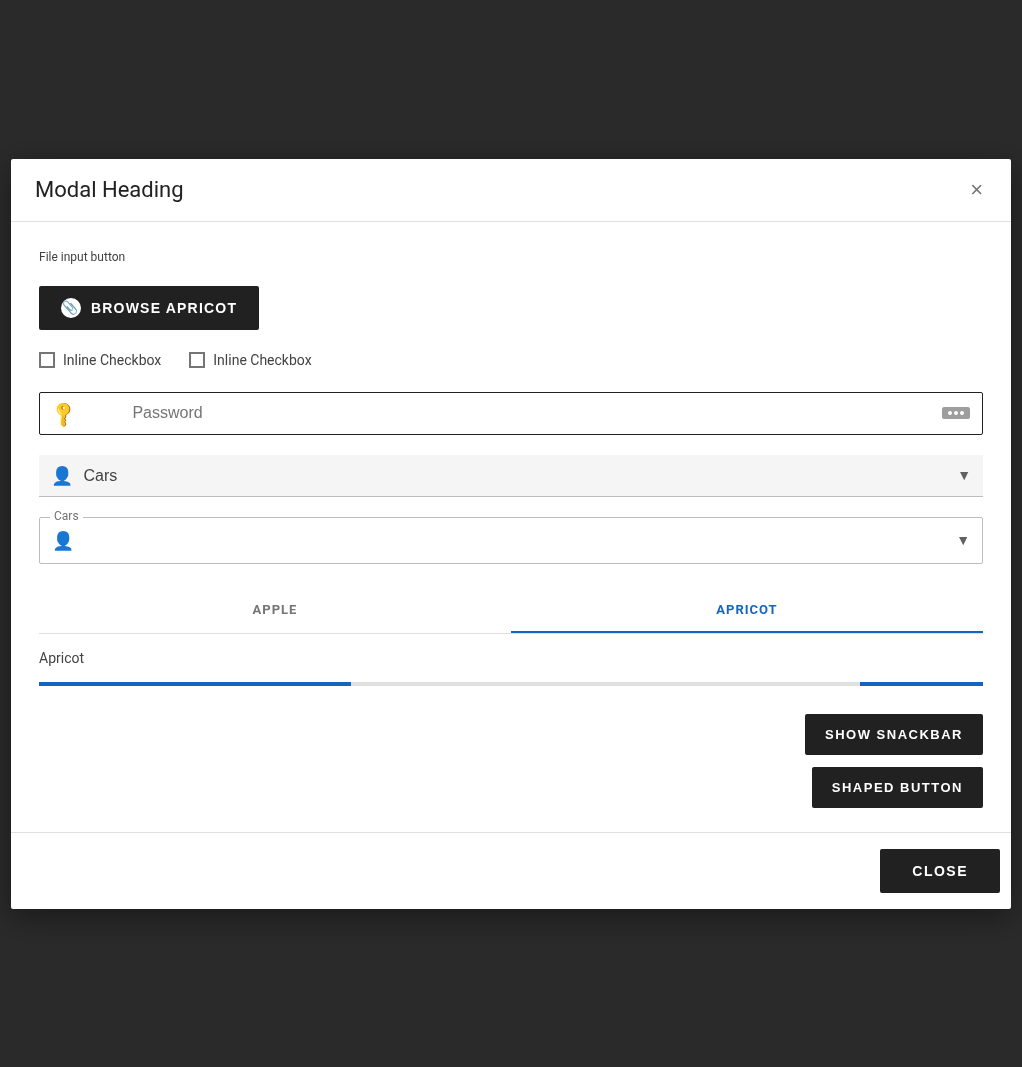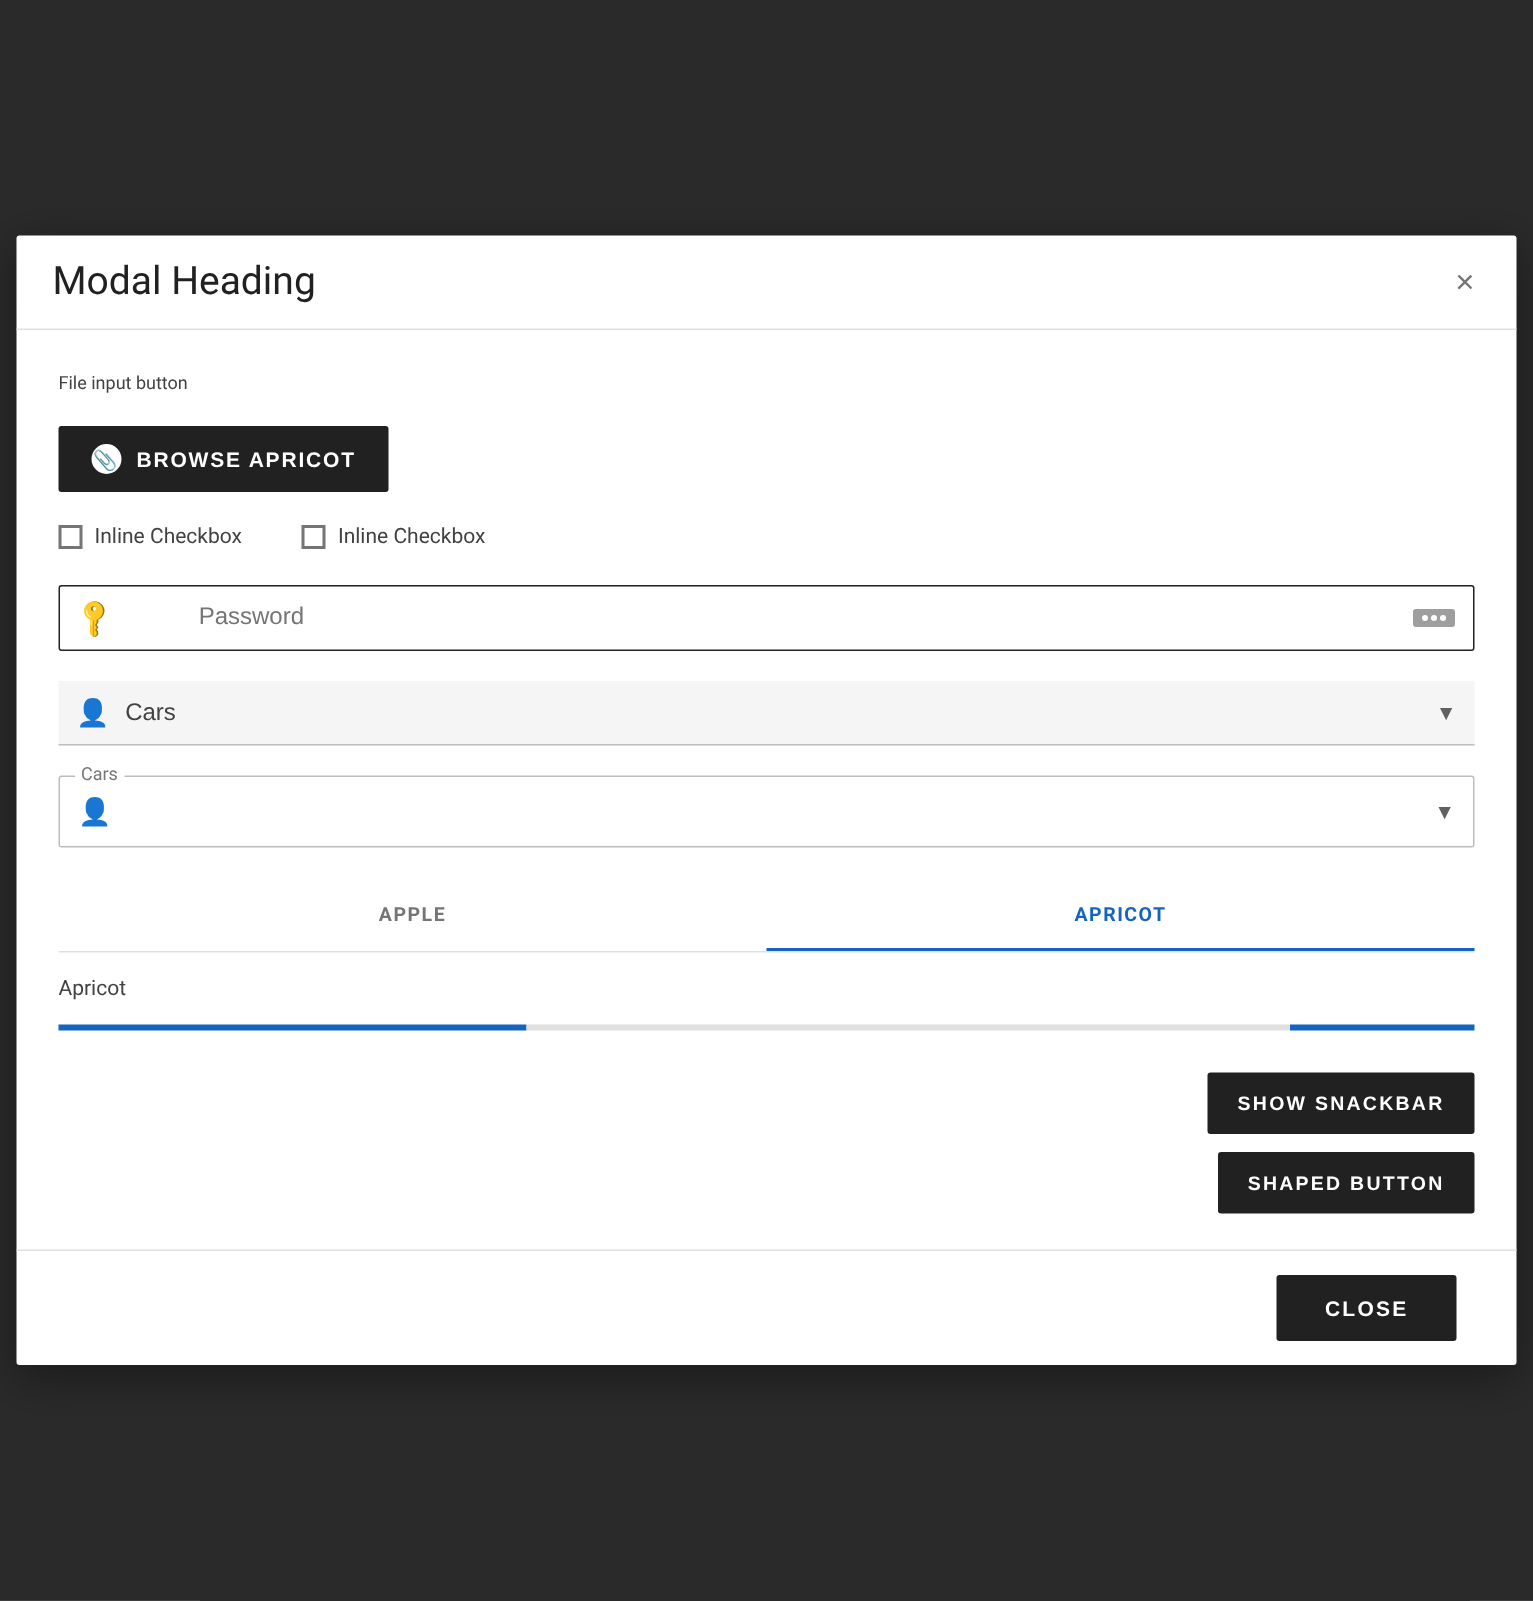--- a/index.html
+++ b/index.html
@@ -35,21 +35,21 @@
 
     .modal-header {
       display: flex;
       align-items: center;
       justify-content: space-between;
       padding: 16px 24px;
       border-bottom: 1px solid #e0e0e0;
     }
 
     .modal-title {
-      font-size: 26px;
+      font-size: 22px;
       font-weight: 400;
       color: #212121;
     }
 
     .close-icon-btn {
       background: none;
       border: none;
       cursor: pointer;
       color: #757575;
       font-size: 22px;
@@ -96,21 +96,21 @@
       align-items: center;
       justify-content: center;
       color: #212121;
       font-size: 13px;
     }
 
     
     .checkbox-row {
       display: flex;
       align-items: flex-end;
-      gap: 40px;
+      gap: 28px;
       margin-bottom: 24px;
     }
 
     .checkbox-item {
       display: flex;
       align-items: center;
       gap: 8px;
       font-size: 14px;
       color: #424242;
     }
@@ -337,21 +337,21 @@
       font-weight: 700;
       letter-spacing: 1.5px;
       cursor: pointer;
       border-radius: 2px;
       width: fit-content;
     }
 
     
     .modal-footer {
       border-top: 1px solid #e0e0e0;
-      padding: 16px 40px;
+      padding: 16px 11px;
       display: flex;
       justify-content: flex-end;
     }
 
     .close-btn {
       background: #212121;
       color: #fff;
       border: none;
       padding: 14px 32px;
       font-size: 14px;

